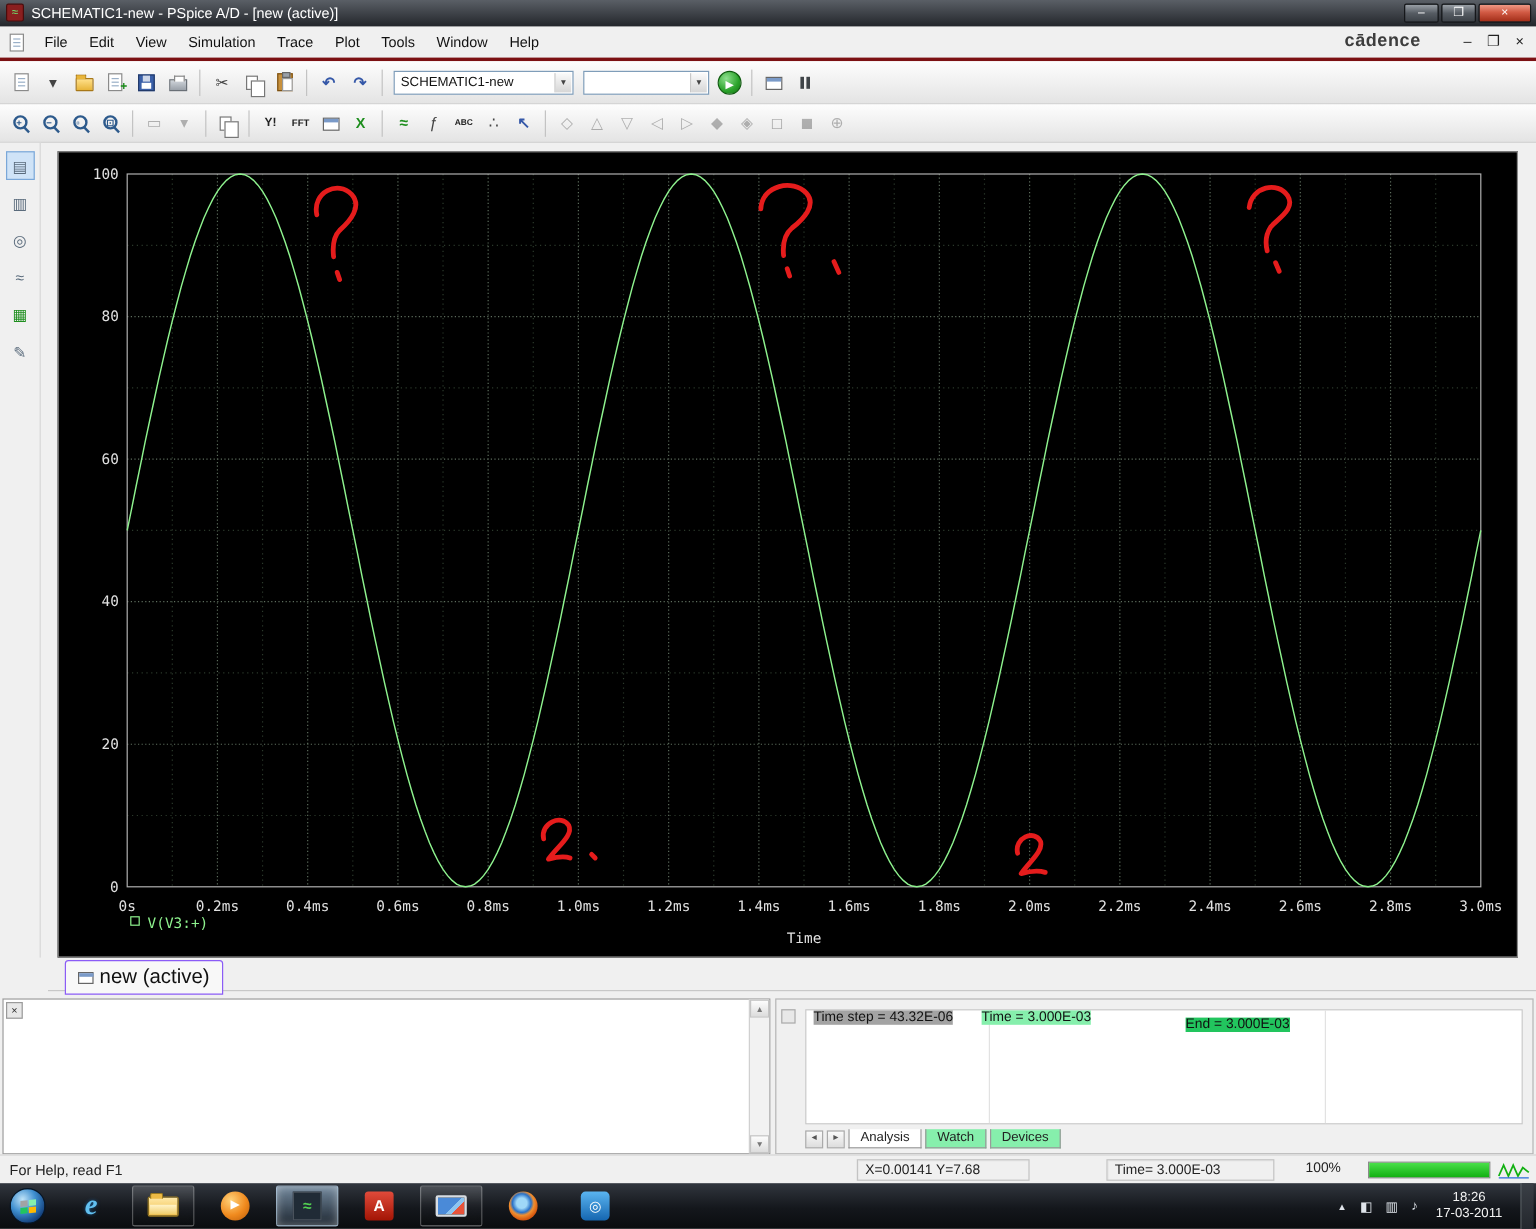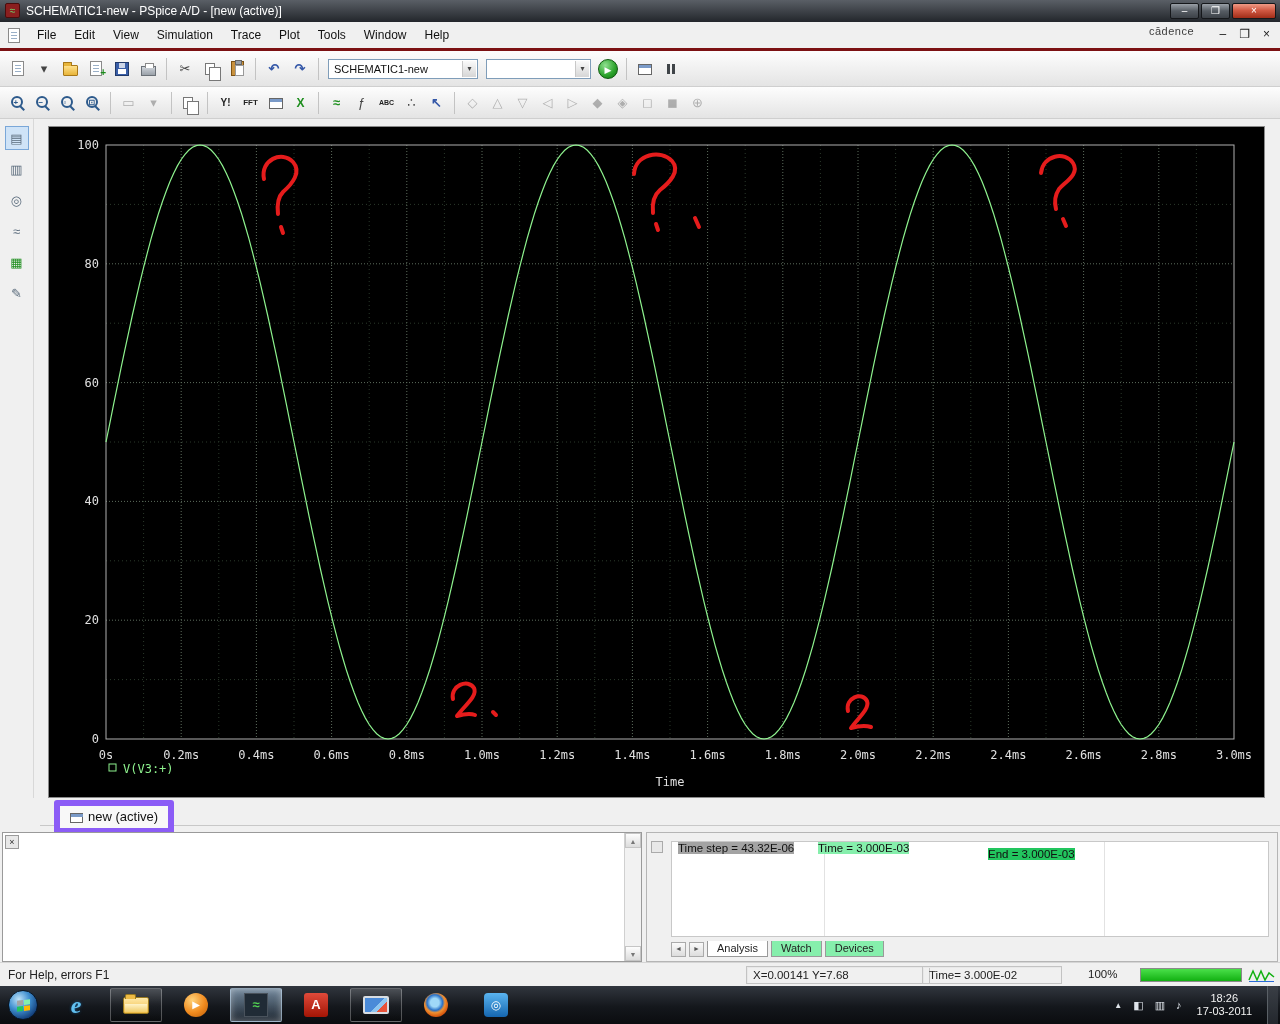--- a/index.html
+++ b/index.html
@@ -11,21 +11,21 @@
 #titlebar .ttl{position:absolute;left:26px;top:4px;font-size:12px}
 #caption-btns{position:absolute;right:4px;top:3px;display:flex}
 .cap-btn{height:16px;border:1px solid #15171a;border-radius:2px;background:linear-gradient(#9aa0a7,#565c63 50%,#3c4147);color:#fff;font-size:10px;line-height:14px;text-align:center;margin-left:2px}
 .cap-min,.cap-max{width:29px}
 .cap-close{width:44px;background:linear-gradient(#ef9a86,#d15a44 45%,#a22d18)}
 
 #menubar{position:absolute;top:22px;left:0;width:1280px;height:26px;background:#f0f0f0}
 #menubar .doc-ic{position:absolute;left:8px;top:6px}
 #menu-items{position:absolute;left:28px;top:0;height:26px;display:flex;align-items:center}
 .menu-item{padding:4px 9px;font-size:12px;color:#111}
-#brand{position:absolute;right:86px;top:3px;font-size:11px;font-weight:normal;color:#3d3d3d;letter-spacing:.5px}
+#brand{position:absolute;right:96px;top:3px;font-size:15px;font-weight:bold;color:#3d3d3d;letter-spacing:.5px}
 #mdi-ctrls{position:absolute;right:10px;top:5px;display:flex;gap:13px;font-size:12px;color:#222}
 #accent{position:absolute;top:48px;left:0;width:1280px;height:3px;background:#7c1113}
 
 .toolbar{position:absolute;left:0;width:1280px;background:linear-gradient(#fdfdfd,#e4e4e4);border-bottom:1px solid #cfcfcf;display:flex;align-items:center;padding:0 5px}
 #tb1{top:51px;height:36px}
 #tb2{top:87px;height:32px}
 .tbtn{width:26px;height:26px;display:flex;align-items:center;justify-content:center;border:1px solid transparent;border-radius:2px;position:relative}
 #tb2 .tbtn{width:25px;height:24px}
 .tbtn.disabled{opacity:.38}
 .tsep{width:1px;height:22px;background:#c3c3c3;margin:0 5px;display:inline-block}
@@ -64,21 +64,21 @@
 
 #sidebar{position:absolute;left:0;top:119px;width:34px;height:679px;background:#f0f0f0;border-right:1px solid #d8d8d8}
 .side-btn{width:24px;height:24px;margin:7px auto 0;display:flex;align-items:center;justify-content:center;border:1px solid transparent;color:#5a6b7c;font-size:13px}
 .side-btn.selected{background:#cfe3f7;border-color:#7aa7d8}
 .side-green{color:#1e8e1e}
 
 #plotwin{position:absolute;left:48px;top:126px;width:1217px;height:672px;background:#000;border:1px solid #8a8a8a}
 #chart text{font-family:"DejaVu Sans Mono",monospace}
 
 #tabrow{position:absolute;left:40px;top:798px;width:1240px;height:28px;border-bottom:1px solid #c8c8c8}
-.doc-tab{display:inline-flex;align-items:center;gap:5px;margin-left:14px;margin-top:2px;padding:3px 10px 4px;background:#f8f8f8;border:6px solid #8b5cf6;border-radius:3px 3px 0 0;font-size:13px;color:#111}
+.doc-tab{display:inline-flex;align-items:center;gap:5px;margin-left:14px;margin-top:2px;padding:3px 10px 4px;background:#f8f8f8;border:1px solid #8b5cf6;border-radius:3px 3px 0 0;font-size:17px;color:#111}
 
 #outpanel{position:absolute;left:2px;top:832px;width:640px;height:130px;background:#fff;border:1px solid #9a9a9a}
 #out-close{position:absolute;left:2px;top:2px;width:14px;height:14px;border:1px solid #9a9a9a;background:#e8e8e8;font-size:9px;line-height:11px;text-align:center;color:#333}
 #out-lines{position:absolute;left:34px;top:6px;font-size:11.5px;line-height:17px;color:#111}
 #out-scroll{position:absolute;right:0;top:0;bottom:0;width:17px;background:#f2f2f2;border-left:1px solid #d0d0d0}
 .sc-arrow{position:absolute;left:0;width:16px;height:15px;font-size:7px;line-height:15px;text-align:center;color:#777;background:linear-gradient(#fdfdfd,#dcdcdc);border:1px solid #c5c5c5}
 .sc-arrow.down{bottom:0}
 .sc-arrow.up{top:0}
 
 #simpanel{position:absolute;left:646px;top:832px;width:632px;height:130px;background:#f0f0f0;border:1px solid #b5b5b5}
@@ -89,21 +89,21 @@
 .sp-field{position:absolute;top:58px;font-size:11.5px;color:#111;white-space:nowrap}
 .sp-field.f1{left:6px}.sp-field.f2{left:146px}.sp-field.f3{left:316px}
 .sp-tabs{position:absolute;left:24px;top:108px;display:flex;align-items:center;gap:3px;font-size:11px}
 .sp-nav{width:15px;height:15px;border:1px solid #aaa;background:linear-gradient(#fafafa,#ddd);font-size:7px;line-height:12px;color:#555;text-align:center}
 .sp-tab{padding:1px 9px 2px;border:1px solid #9a9a9a;border-top:none;background:#86efac;color:#222}
 .sp-tab.selected{background:#fff}
 
 #statusbar{position:absolute;left:0;top:962px;width:1280px;height:24px;background:#f0f0f0;border-top:1px solid #d5d5d5;font-size:12px;color:#222}
 #sb-help{position:absolute;left:8px;top:5px}
 .sb-cell{position:absolute;top:3px;height:18px;border:1px solid #c3c3c3;box-shadow:inset 1px 1px 0 #e8e8e8;padding:2px 6px;font-size:11.5px;white-space:nowrap}
-#sb-coords{left:746px;width:184px}
+#sb-coords{left:714px;width:144px}
 #sb-time{left:922px;width:140px}
 #sb-pct{position:absolute;left:1088px;top:5px;font-size:11.5px}
 #sb-progress{position:absolute;left:1140px;top:5px;width:102px;height:14px;border:1px solid #8a8a8a;background:#fff}
 #sb-progress-fill{height:100%;background:linear-gradient(#4ae04a,#12b012)}
 #sb-wave{position:absolute;right:3px;top:4px}
 
 #taskbar{position:absolute;left:0;top:986px;width:1280px;height:38px;background:linear-gradient(#31363e,#14171c 55%,#0a0c0f);display:flex;align-items:center;z-index:40}
 #start-orb{width:30px;height:30px;margin:0 12px 0 8px;border-radius:50%;background:radial-gradient(circle at 35% 30%,#bfe3f8,#3f8fd0 40%,#15427e 75%,#0b2448);border:1px solid #061525;position:relative}
 .flag{position:absolute;left:8px;top:9px;width:14px;height:13px;transform:skewY(-6deg)}
 .flag span{position:absolute;width:6px;height:5px}
@@ -434,23 +434,23 @@
   <div class="sp-tabs">
     <button class="sp-nav">◄</button>
     <button class="sp-nav">►</button>
     <span class="sp-tab selected">Analysis</span>
     <span class="sp-tab">Watch</span>
     <span class="sp-tab">Devices</span>
   </div>
 </div>
 
 <div id="statusbar">
-  <span id="sb-help">For Help, errors F1</span>
+  <span id="sb-help">For Help, read F1</span>
   <span id="sb-coords" class="sb-cell">X=0.00141  Y=7.68</span>
-  <span id="sb-time" class="sb-cell">Time= 3.000E-02</span>
+  <span id="sb-time" class="sb-cell">Time= 3.000E-03</span>
   <span id="sb-pct">100%</span>
   <span id="sb-progress">
       <span id="sb-progress-fill" style="display: block; width: 100%;"></span>
     </span>
   <svg id="sb-wave" width="30" height="16">
     <polyline points="2,13 6,4 10,13 14,4 18,13 22,6 27,10" fill="none" stroke="#12b012" stroke-width="1.5"></polyline>
     <line x1="2" y1="14.5" x2="27" y2="14.5" stroke="#2a6bd8" stroke-width="1"></line>
   </svg>
 </div>
 

